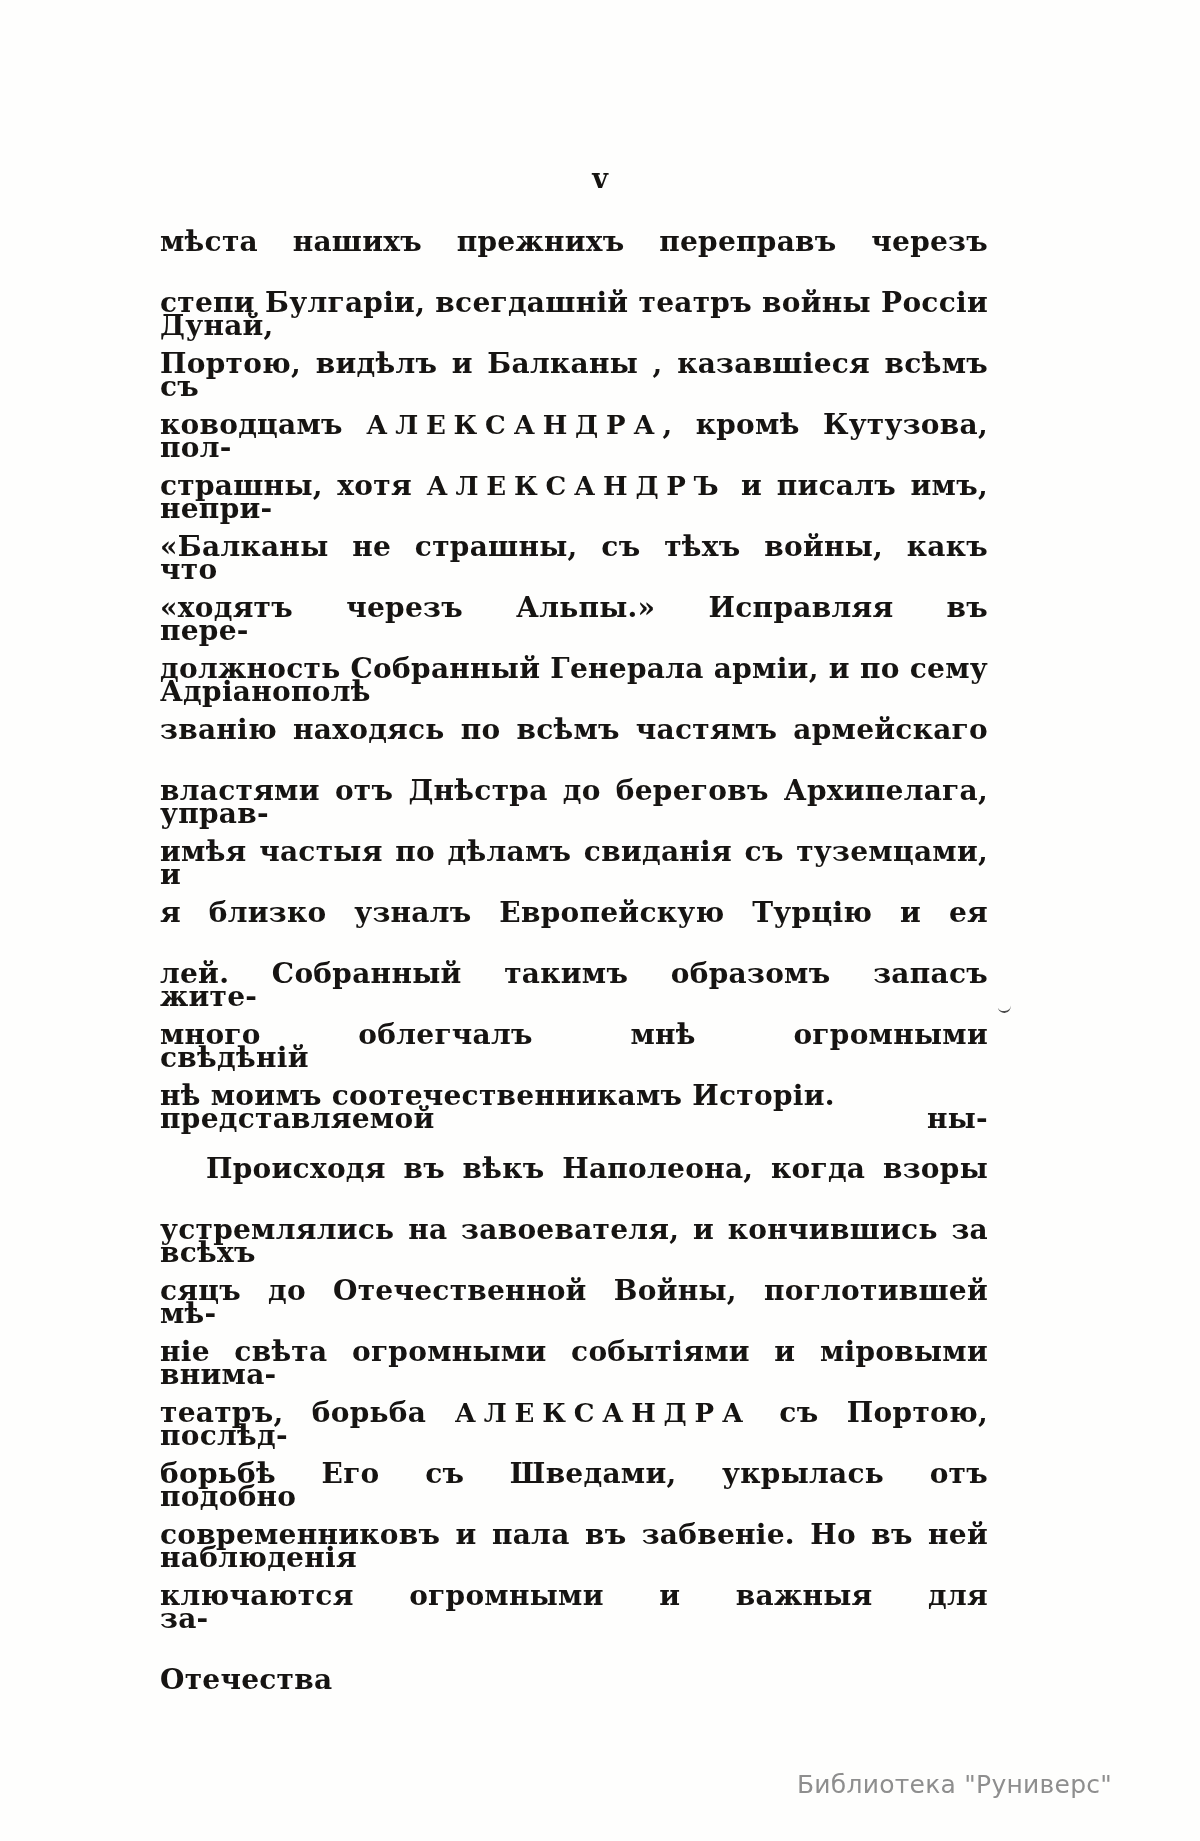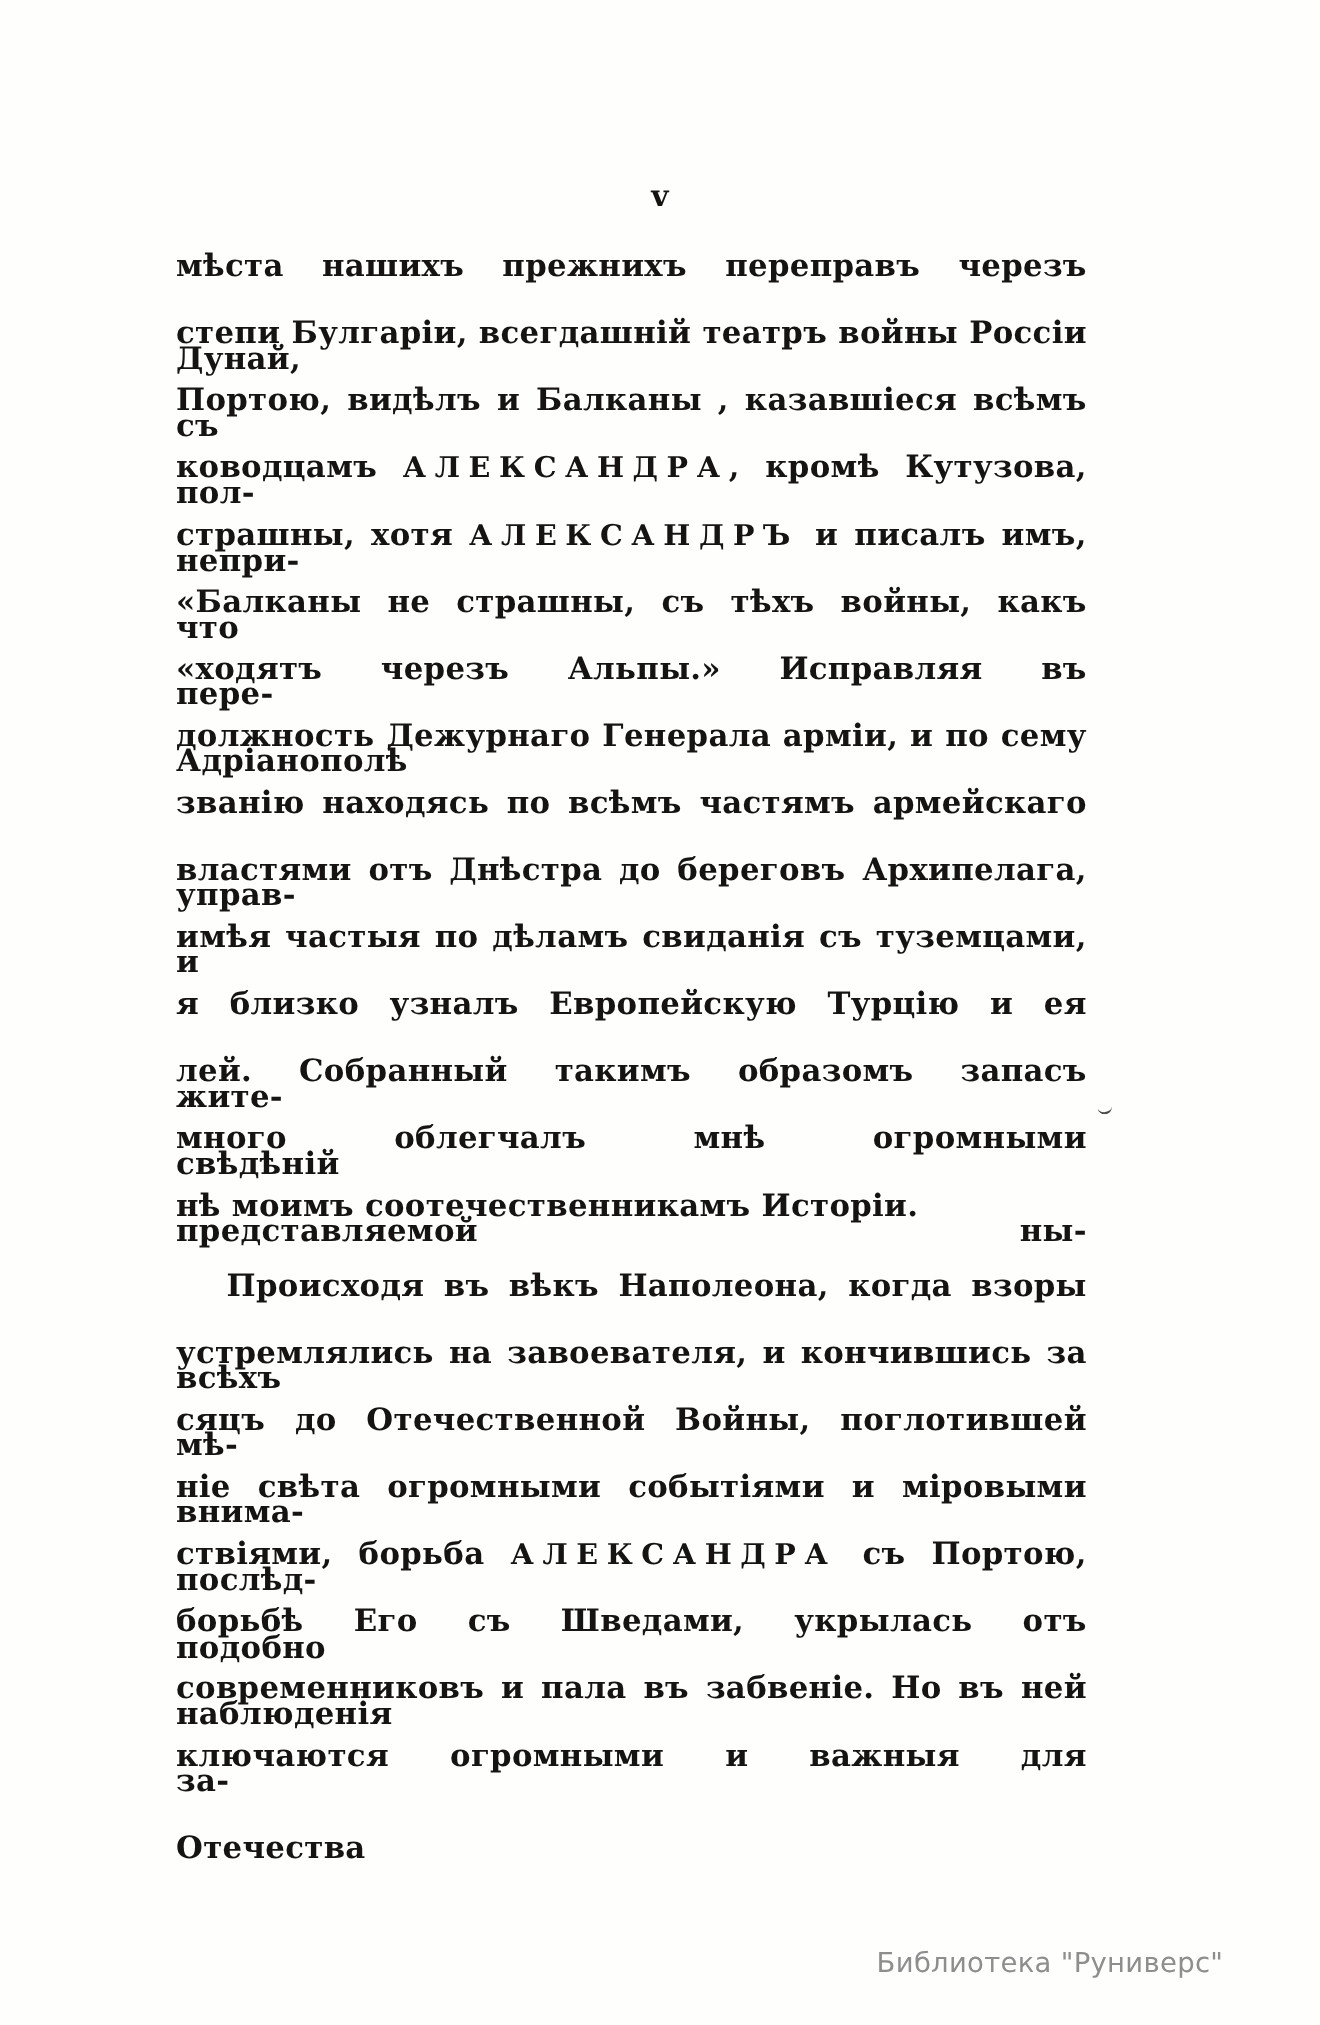--- a/index.html
+++ b/index.html
@@ -83,33 +83,33 @@
   <div class="page-number">v</div>
 
   <div class="text-block">
       <div class="line justify"><span>мѣста нашихъ прежнихъ переправъ черезъ Дунай,</span></div>
       <div class="line justify"><span>степи Булгаріи, всегдашній театръ войны Россіи съ</span></div>
       <div class="line justify"><span>Портою, видѣлъ и Балканы , казавшіеся всѣмъ пол-</span></div>
       <div class="line justify"><span>ководцамъ </span><span class="spaced-caps">АЛЕКСАНДРА</span><span>, кромѣ Кутузова, непри-</span></div>
       <div class="line justify"><span>страшны, хотя </span><span class="spaced-caps">АЛЕКСАНДРЪ</span><span> и писалъ имъ, что</span></div>
       <div class="line justify"><span>«Балканы не страшны, съ тѣхъ войны, какъ пере-</span></div>
       <div class="line justify"><span>«ходятъ черезъ Альпы.» Исправляя въ Адріанополѣ</span></div>
-      <div class="line justify"><span>должность Дежурнаго Генерала арміи, и по сему</span></div>
+      <div class="line justify"><span>должность Собранный Генерала арміи, и по сему</span></div>
       <div class="line justify"><span>званію находясь по всѣмъ частямъ армейскаго управ-</span></div>
       <div class="line justify"><span>властями отъ Днѣстра до береговъ Архипелага, и</span></div>
       <div class="line justify"><span>имѣя частыя по дѣламъ свиданія съ туземцами,</span></div>
       <div class="line justify"><span>я близко узналъ Европейскую Турцію и ея жите-</span></div>
       <div class="line justify"><span>лей. Собранный такимъ образомъ запасъ свѣдѣній</span></div>
       <div class="line justify"><span>много облегчалъ мнѣ огромными представляемой ны-</span></div>
       <div class="line"><span>нѣ моимъ соотечественникамъ Исторіи.</span></div>
       <div class="line justify para-start"><span>Происходя въ вѣкъ Наполеона, когда взоры всѣхъ</span></div>
       <div class="line justify"><span>устремлялись на завоевателя, и кончившись за мѣ-</span></div>
       <div class="line justify"><span>сяцъ до Отечественной Войны, поглотившей внима-</span></div>
       <div class="line justify"><span>ніе свѣта огромными событіями и міровыми послѣд-</span></div>
-      <div class="line justify"><span>ствіями, борьба </span><span class="spaced-caps">АЛЕКСАНДРА</span><span> съ Портою, подобно</span></div>
+      <div class="line justify"><span>театръ, борьба </span><span class="spaced-caps">АЛЕКСАНДРА</span><span> съ Портою, подобно</span></div>
       <div class="line justify"><span>борьбѣ Его съ Шведами, укрылась отъ наблюденія</span></div>
       <div class="line justify"><span>современниковъ и пала въ забвеніе. Но въ ней за-</span></div>
       <div class="line justify"><span>ключаются огромными и важныя для Отечества</span></div>
     </div>
 
   <div class="scan-artifact"></div>
 
   <div class="watermark">Библиотека "Руниверс"</div>
 </div>
 

